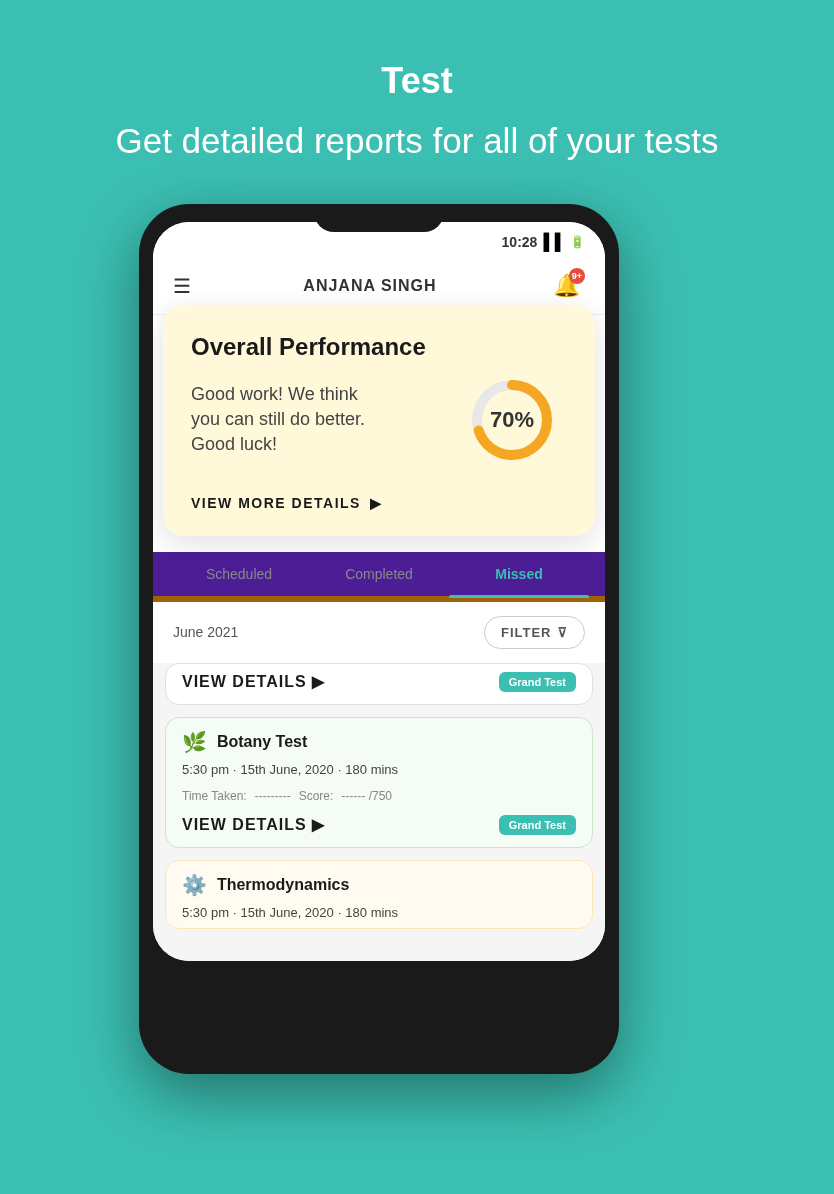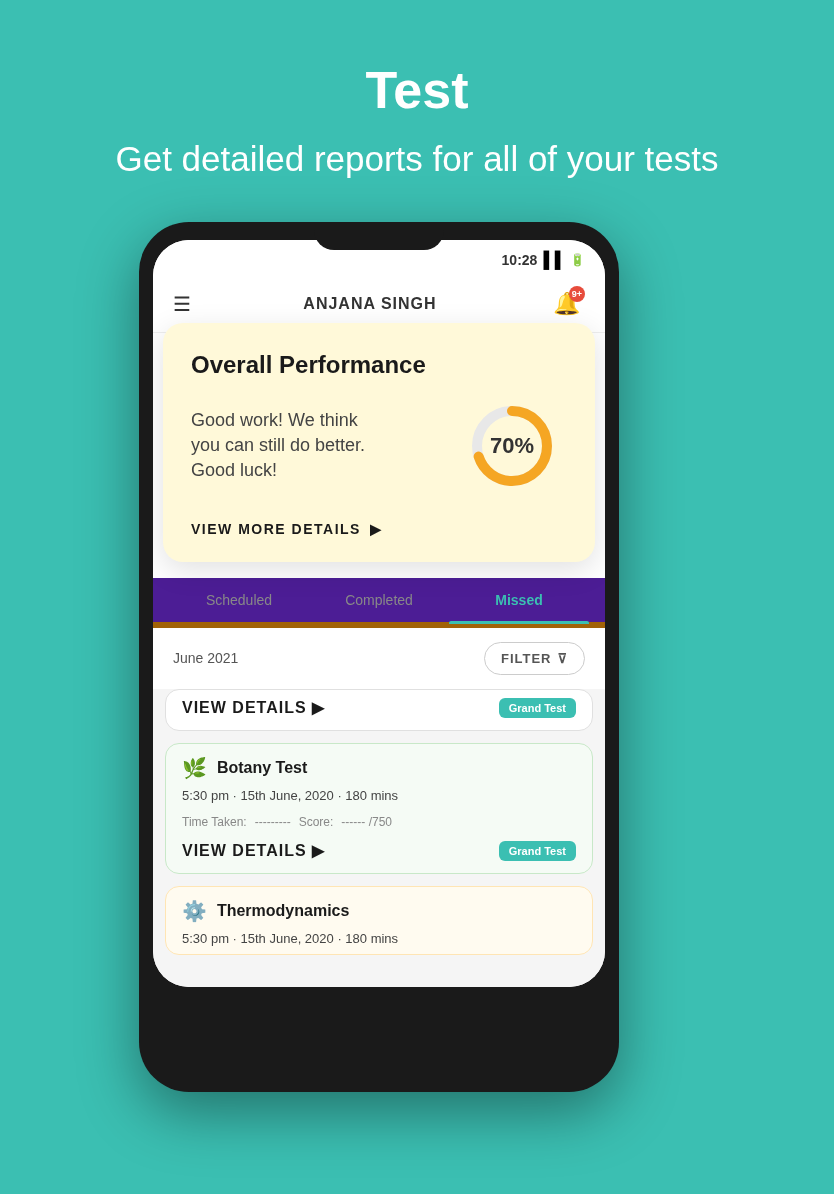--- a/index.html
+++ b/index.html
@@ -10,21 +10,21 @@
       font-family: 'Segoe UI', Arial, sans-serif;
       display: flex;
       flex-direction: column;
       align-items: center;
       overflow: hidden;
     }
 
     
     .page-title {
       color: #fff;
-      font-size: 52px;
+      font-size: 36px;
       font-weight: 800;
       margin-top: 60px;
       text-align: center;
     }
     .page-subtitle {
       color: #fff;
       font-size: 35px;
       font-weight: 500;
       text-align: left;
       margin-top: 16px;
@@ -145,21 +145,21 @@
       padding: 28px 28px 24px;
       margin: -10px 10px 0;
       position: relative;
       z-index: 5;
       box-shadow: 0 8px 30px rgba(0,0,0,0.12);
     }
     .perf-title {
       font-size: 24px;
       font-weight: 800;
       color: #1a1a1a;
-      margin-bottom: 12px;
+      margin-bottom: 4px;
     }
     .perf-content {
       display: flex;
       align-items: center;
       justify-content: space-between;
     }
     .perf-text {
       font-size: 18px;
       color: #444;
       line-height: 1.4;

